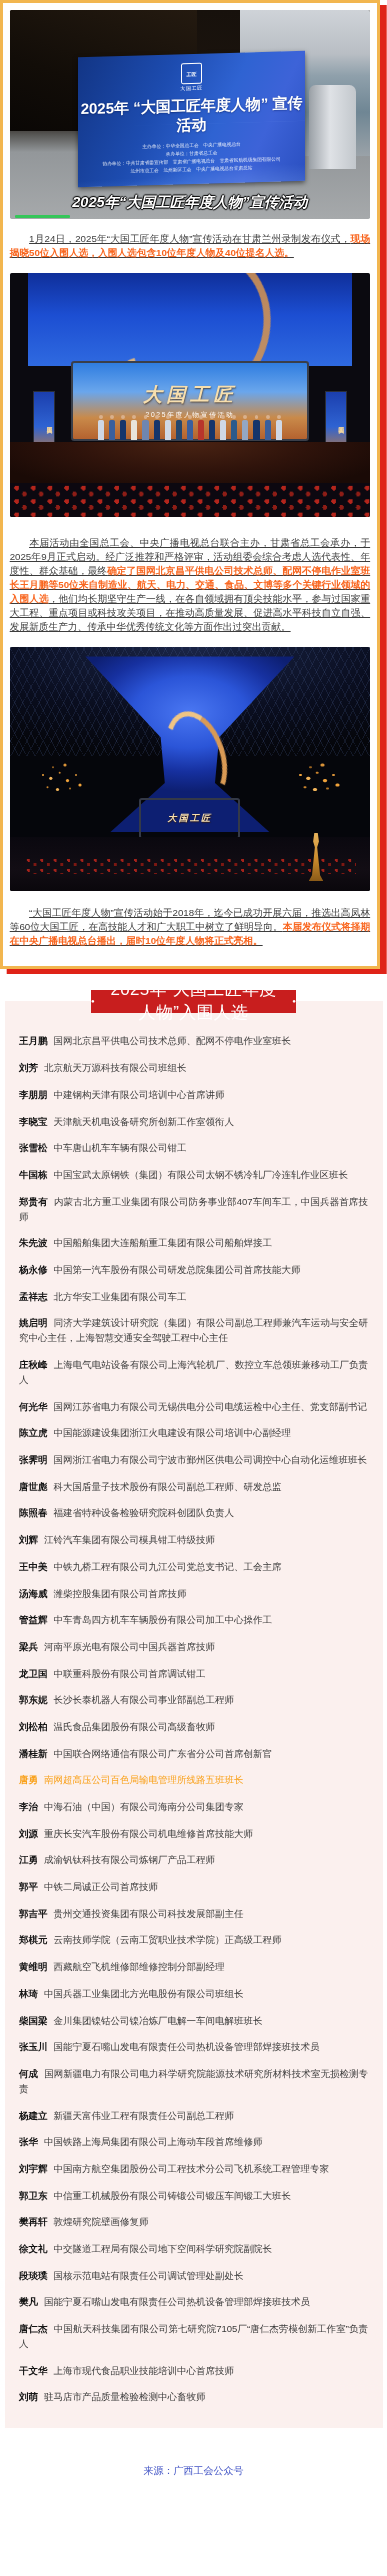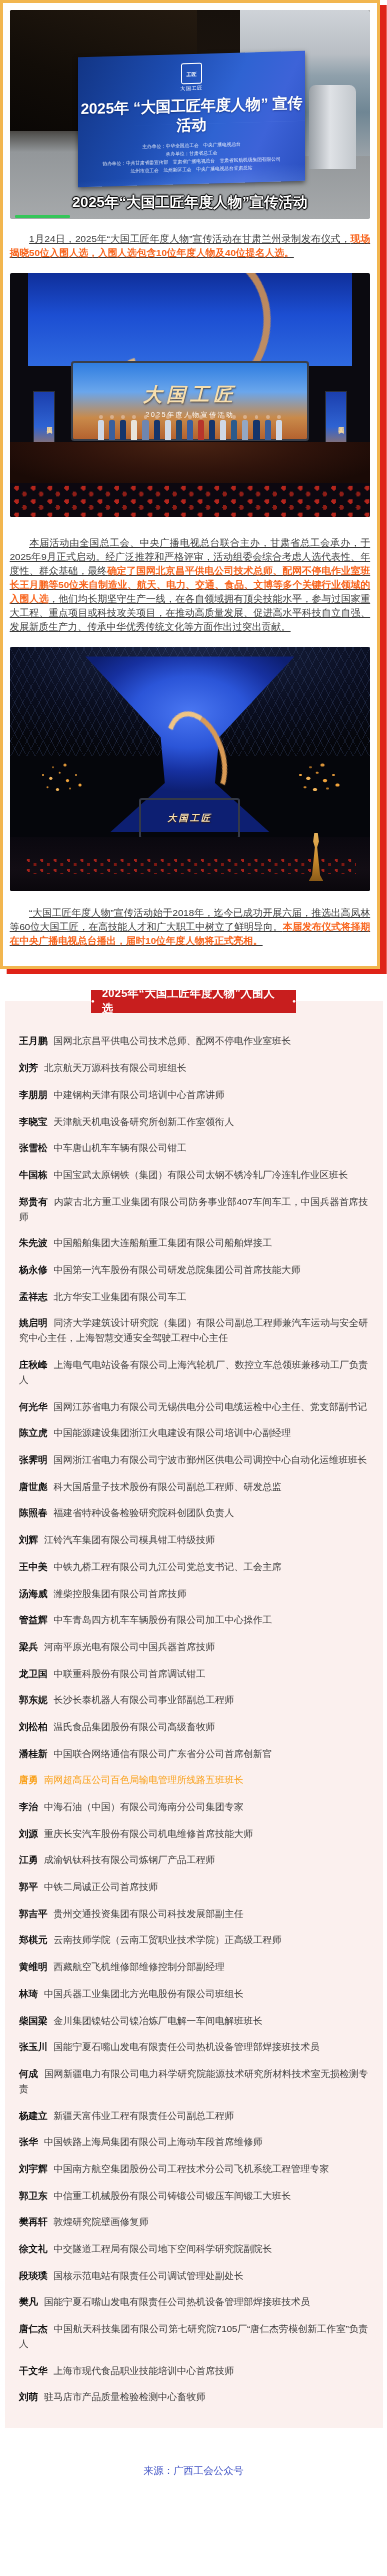--- a/index.html
+++ b/index.html
@@ -31,21 +31,21 @@
     background:
       radial-gradient(120% 90% at 80% 120%, rgba(150,190,255,.35) 0%, rgba(150,190,255,0) 55%),
       radial-gradient(90% 70% at 20% 130%, rgba(120,170,255,.30) 0%, rgba(120,170,255,0) 60%);}
   .p1-logo{width:19px;height:19px;margin:9px auto 1.1px;border:1.1px solid #fff;border-radius:2.2px;
     display:flex;align-items:center;justify-content:center;color:#fff;font-size:5px;font-weight:bold;}
   .p1-logo-cap{text-align:center;color:#fff;font-size:5px;letter-spacing:0.6px;}
   .p1-title{margin-top:5.6px;text-align:center;color:#fff;font-weight:bold;font-size:15px;text-shadow:0 0.6px 1.7px rgba(0,20,80,.6);}
   .p1-orgs{margin-top:7.8px;text-align:center;color:rgba(255,255,255,.85);font-size:4.7px;line-height:7.8px;}
   .p1-caption{position:absolute;left:0;right:0;bottom:6.7px;text-align:center;
     color:#fff;font-weight:bold;font-size:14.5px;
-    text-shadow:-1.1px 0 1.1px #000,1.1px 0 1.1px #000,0 -1.1px 1.1px #000,0 1.1px 1.1px #000;}
+    text-shadow:-1.1px 0 1.1px #000,1.1px 0 1.1px #000,0 -1.1px 1.1px #000,0 1.1px 1.1px #000;font-style:italic;}
   .p1-progress{position:absolute;left:5.6px;bottom:1.1px;width:55px;height:2.2px;background:#35c659;border-radius:1.1px;}
 
   
   .photo2{height:244px;margin-top:13.4px;background:#0b0a10;}
   .p2-topscreen{position:absolute;left:5%;right:5%;top:0;height:38%;
     background:linear-gradient(180deg,#0f2f9a 0%,#1c4ed2 45%,#2f6ae0 100%);overflow:hidden;}
   .p2-ribbon{position:absolute;left:30%;top:-30%;width:40%;height:160%;border-radius:50%;
     border:7.8px solid rgba(216,150,80,.85);border-left-color:transparent;border-bottom-color:rgba(240,190,120,.9);
     transform:rotate(24deg);filter:blur(0.6px);}
   .p2-screen{position:absolute;left:17%;right:17%;top:36%;height:31%;
@@ -105,21 +105,21 @@
 
   
   .para{margin-top:13.4px;font-size:9.7px;line-height:14px;text-align:justify;color:#3d3d3d;text-decoration:underline;}
   .para .indent{display:inline-block;width:2em;}
   .hl{color:#F9661F;font-weight:bold;}
 
   
   .list-banner{position:relative;z-index:2;width:205px;height:23.4px;margin:21px auto -11.7px;
     background:#C81E1E;color:#fff;display:flex;align-items:center;justify-content:center;gap:7.2px;}
   .list-banner .dot{font-size:6.1px;line-height:1;}
-  .list-banner .txt{font-size:11px;font-weight:bold;letter-spacing:0.3px;}
+  .list-banner .txt{font-size:17px;font-weight:normal;letter-spacing:0.3px;text-align:center;}
 
   
   .nominee-panel{background:#FBF0EE;margin:0 4.5px;padding:32px 14.5px 23.4px;}
   .entry{font-size:9.5px;line-height:15px;margin-bottom:11.7px;color:#3a3a3a;text-align:justify;}
   .entry:last-child{margin-bottom:0;}
   .entry .name{font-weight:bold;color:#141414;margin-right:6.1px;}
   .entry.gold,.entry.gold .name{color:#F9A11B;}
 
   
   .source{margin:36px 5.6px 7.8px;font-size:10px;color:#4254C5;text-align:center;}

